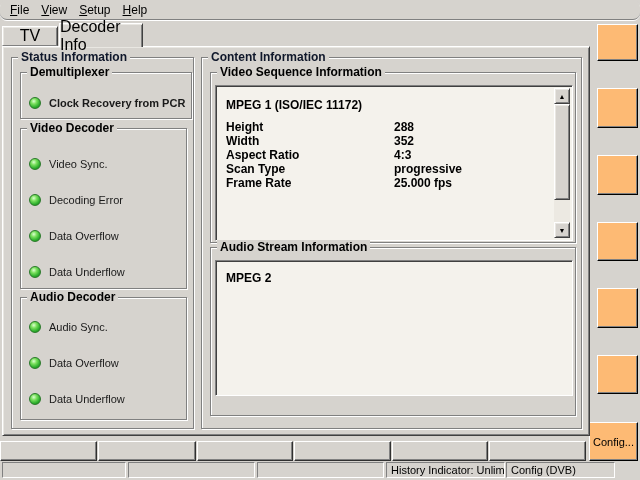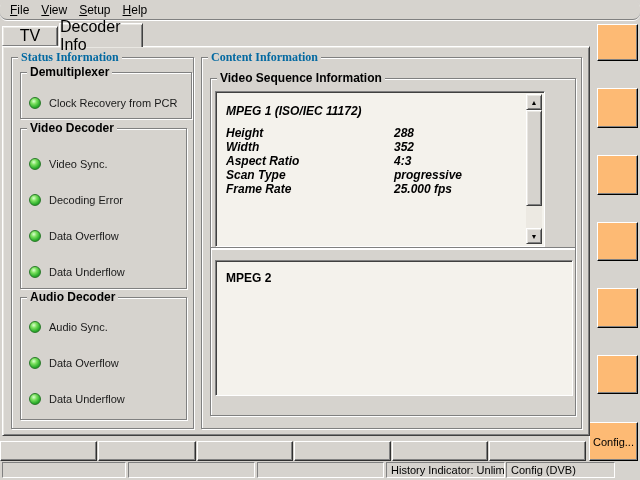--- a/index.html
+++ b/index.html
@@ -48,21 +48,21 @@
   .groupbox {
     position:absolute;
     border:1px solid #808080;
     box-shadow:1px 1px 0 #ffffff, inset 1px 1px 0 #ffffff;
   }
   .groupbox > .legend {
     position:absolute; top:-8px; left:6px; padding:0 3px;
     background:#d6d3ce; font-weight:bold; font-size:12px; line-height:14px;
     white-space:nowrap;
   }
-  .legend-blue { color:#0369a1;font-family:Liberation Serif, serif; }
+  .legend-blue { color:#0f172a; }
 
   
   .led-row { position:absolute; left:8px; display:flex; align-items:center; height:14px; }
   .led {
     width:12px; height:12px; border-radius:50%;
     background:radial-gradient(circle at 38% 32%, #dcffd2 0%, #7ce05f 30%, #2eb02e 65%, #157a15 100%);
     border:1px solid #2a7a2a;
     flex:0 0 auto;
   }
   .led-label { margin-left:8px; font-size:11px; color:#1a1a1a; white-space:nowrap; }
@@ -141,21 +141,21 @@
   <div class="tab" id="tab-tv">TV</div>
   <div class="tab" id="tab-decoder">Decoder Info</div>
 
   <div id="panel">
 
     <div class="groupbox" style="left:8px; top:10px; width:183px; height:372px;">
       <span class="legend legend-blue">Status Information</span>
 
       <div class="groupbox" style="left:8px; top:14px; width:172px; height:47px;">
         <span class="legend">Demultiplexer</span>
-        <div class="led-row" style="top:23px;">
+        <div class="led-row" style="top:23px;font-weight:bold;">
           <span class="led"></span>
           <span class="led-label">Clock Recovery from PCR</span>
         </div>
       </div>
 
       <div class="groupbox" style="left:8px; top:70px; width:167px; height:161px;padding-left:48px;">
         <span class="legend">Video Decoder</span>
         <div class="led-row" style="top:28px;">
           <span class="led"></span>
           <span class="led-label">Video Sync.</span>
@@ -187,23 +187,23 @@
         <div class="led-row" style="top:94px;">
           <span class="led"></span>
           <span class="led-label">Data Underflow</span>
         </div>
       </div>
     </div>
 
     <div class="groupbox" style="left:198px; top:10px; width:381px; height:372px;">
       <span class="legend legend-blue">Content Information</span>
 
-      <div class="groupbox" style="left:8px; top:20px; width:366px; height:171px;padding-left:20px;">
+      <div class="groupbox" style="left:8px; top:14px; width:366px; height:171px;padding-left:20px;">
         <span class="legend">Video Sequence Information</span>
-        <div class="infobox" style="left:4px; top:12px; width:330px; height:156px;font-style:italic;">
+        <div class="infobox" style="left:4px; top:12px; width:358px; height:156px;">
           <div class="info-heading" style="top:12px;">MPEG 1 (ISO/IEC 11172)</div>
           <div class="info-rows" style="top:34px;">
             <div class="info-row">
               <span class="lbl">Height</span>
               <span class="val">288</span>
             </div>
             <div class="info-row">
               <span class="lbl">Width</span>
               <span class="val">352</span>
             </div>
@@ -223,20 +223,21 @@
 
           <div id="vscroll">
             <div class="sb-btn" id="sb-up">▲</div>
             <div id="sb-thumb"></div>
             <div class="sb-btn" id="sb-down">▼</div>
           </div>
         </div>
       </div>
 
       <div class="groupbox" style="left:8px; top:189px; width:366px; height:169px;">
+        <span class="legend">Audio Stream Information</span>
         <div class="infobox" style="left:4px; top:12px; width:358px; height:136px;">
           <div class="info-heading" style="top:10px;">MPEG 2</div>
         </div>
       </div>
     </div>
   </div>
 
   <div class="softkey" style="top:24px; height:37px;"></div>
   <div class="softkey" style="top:88px; height:40px;"></div>
   <div class="softkey" style="top:155px; height:40px;"></div>

